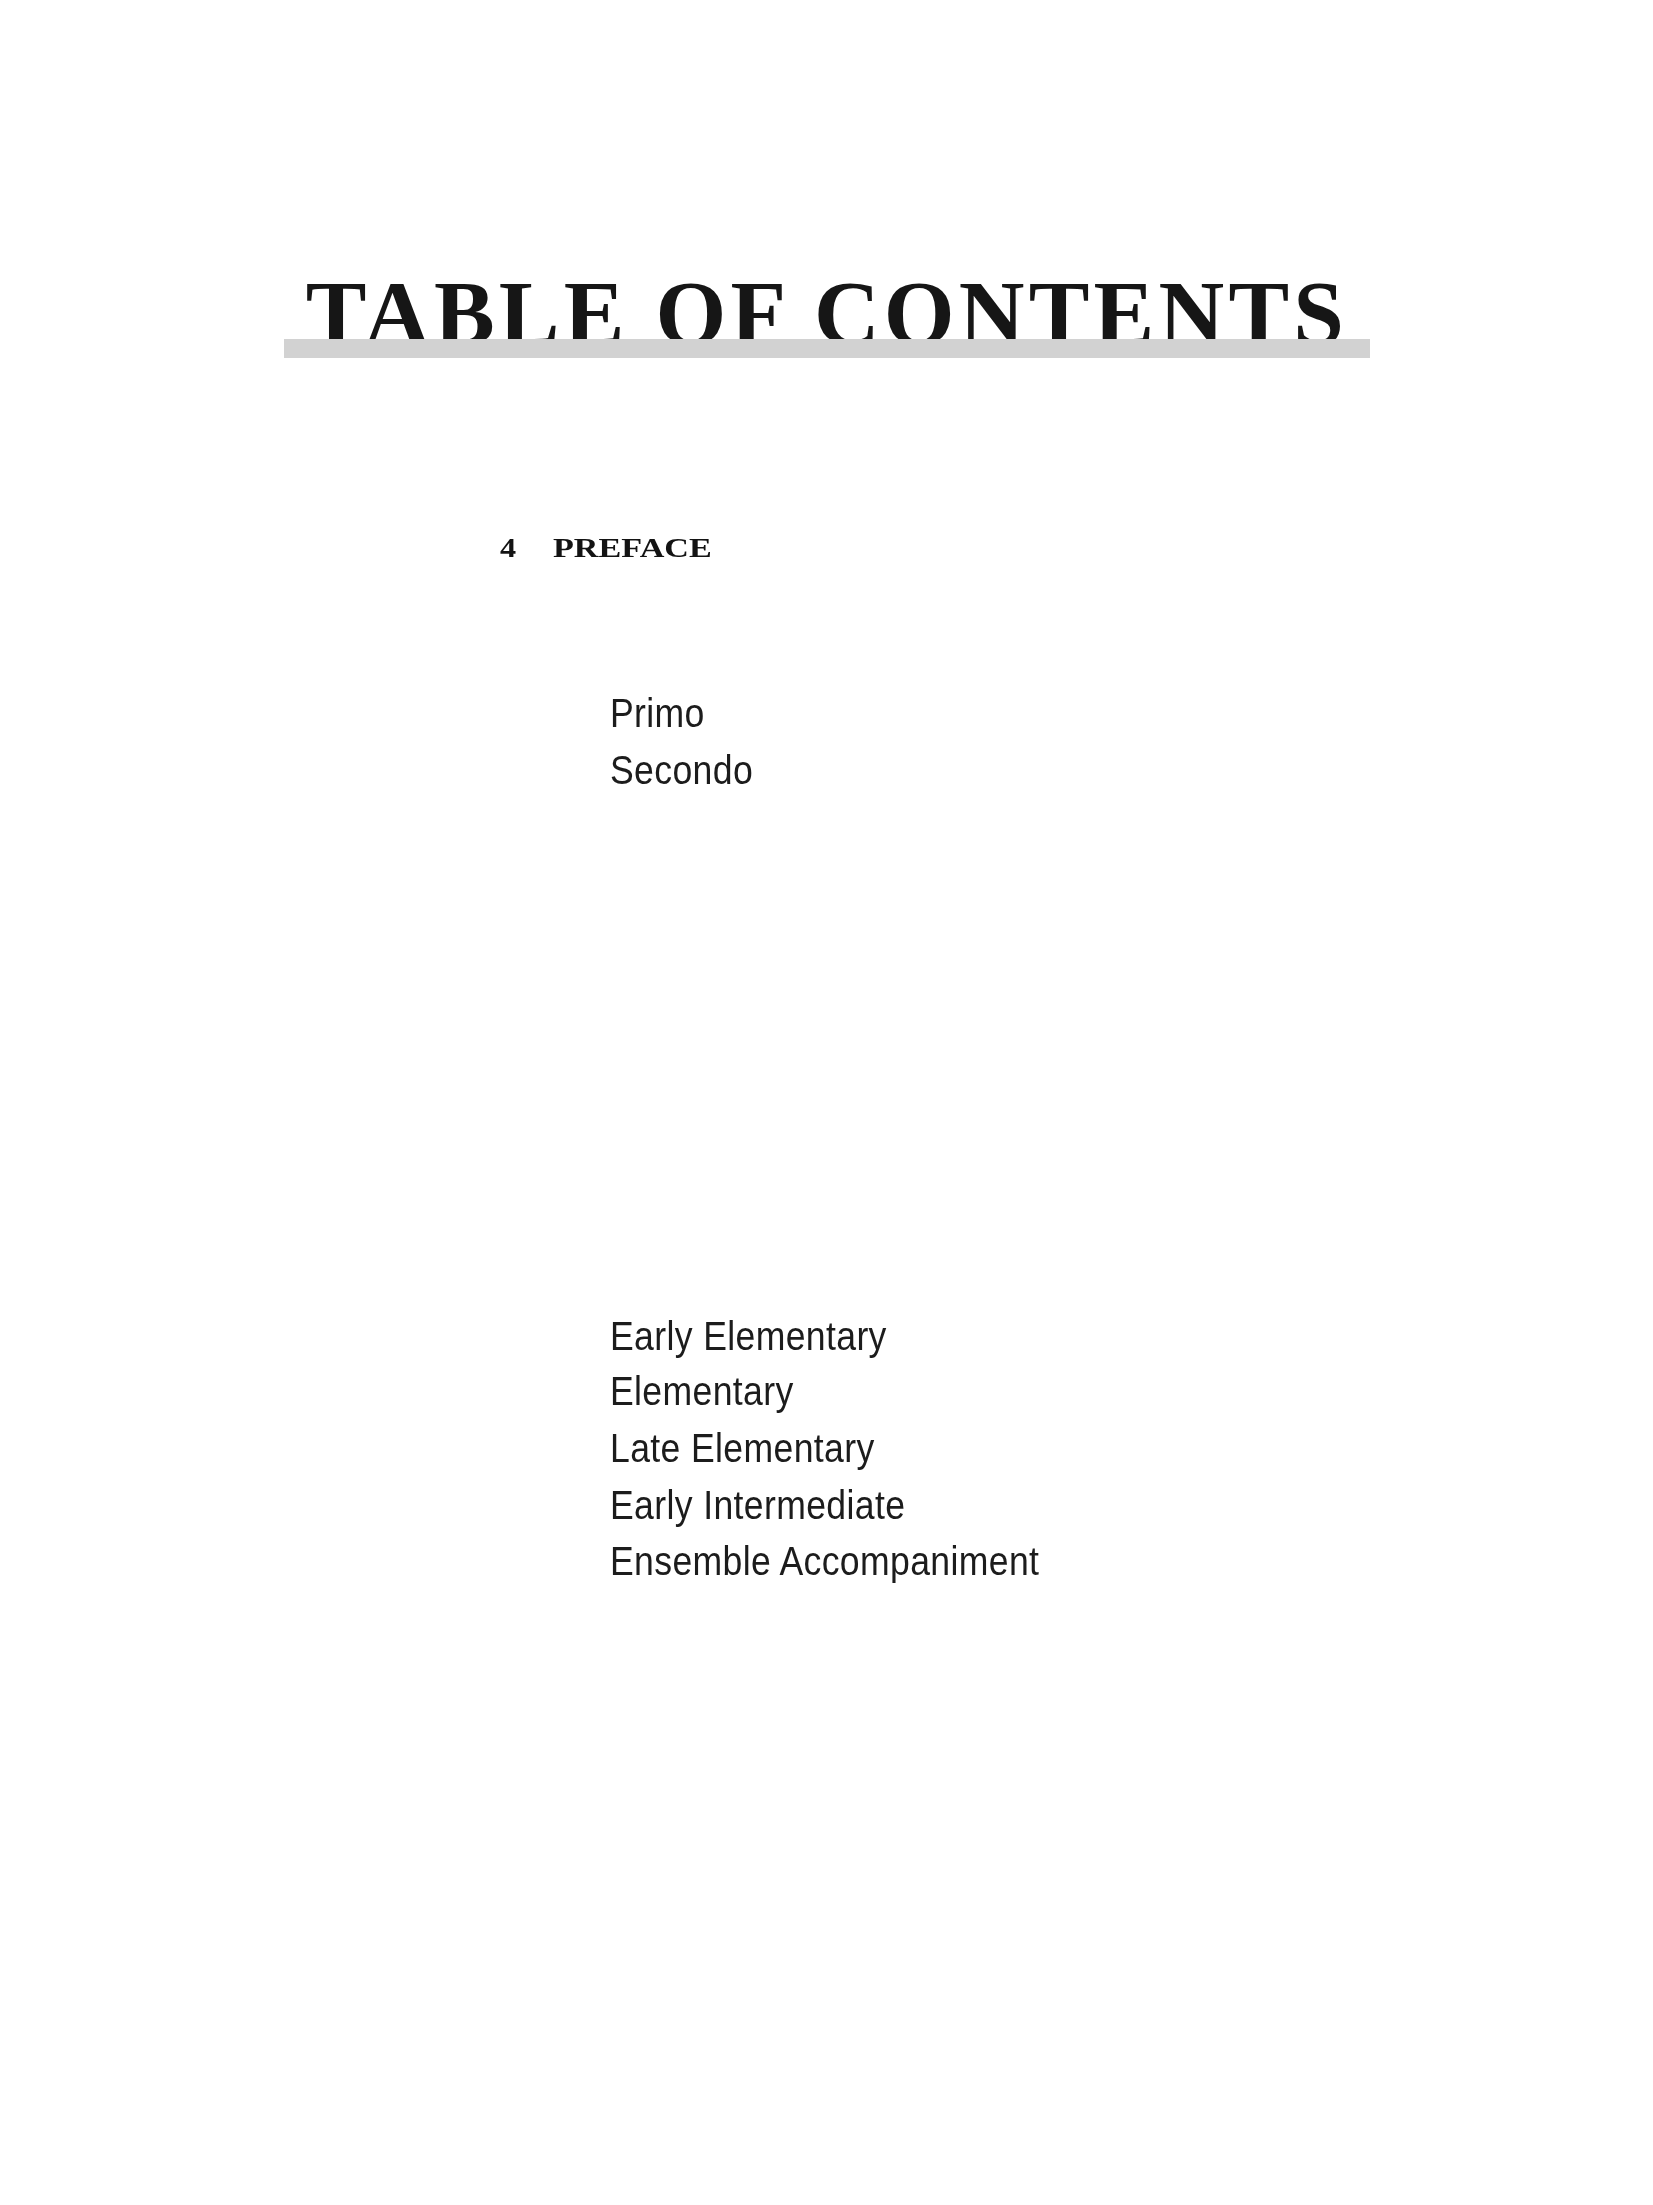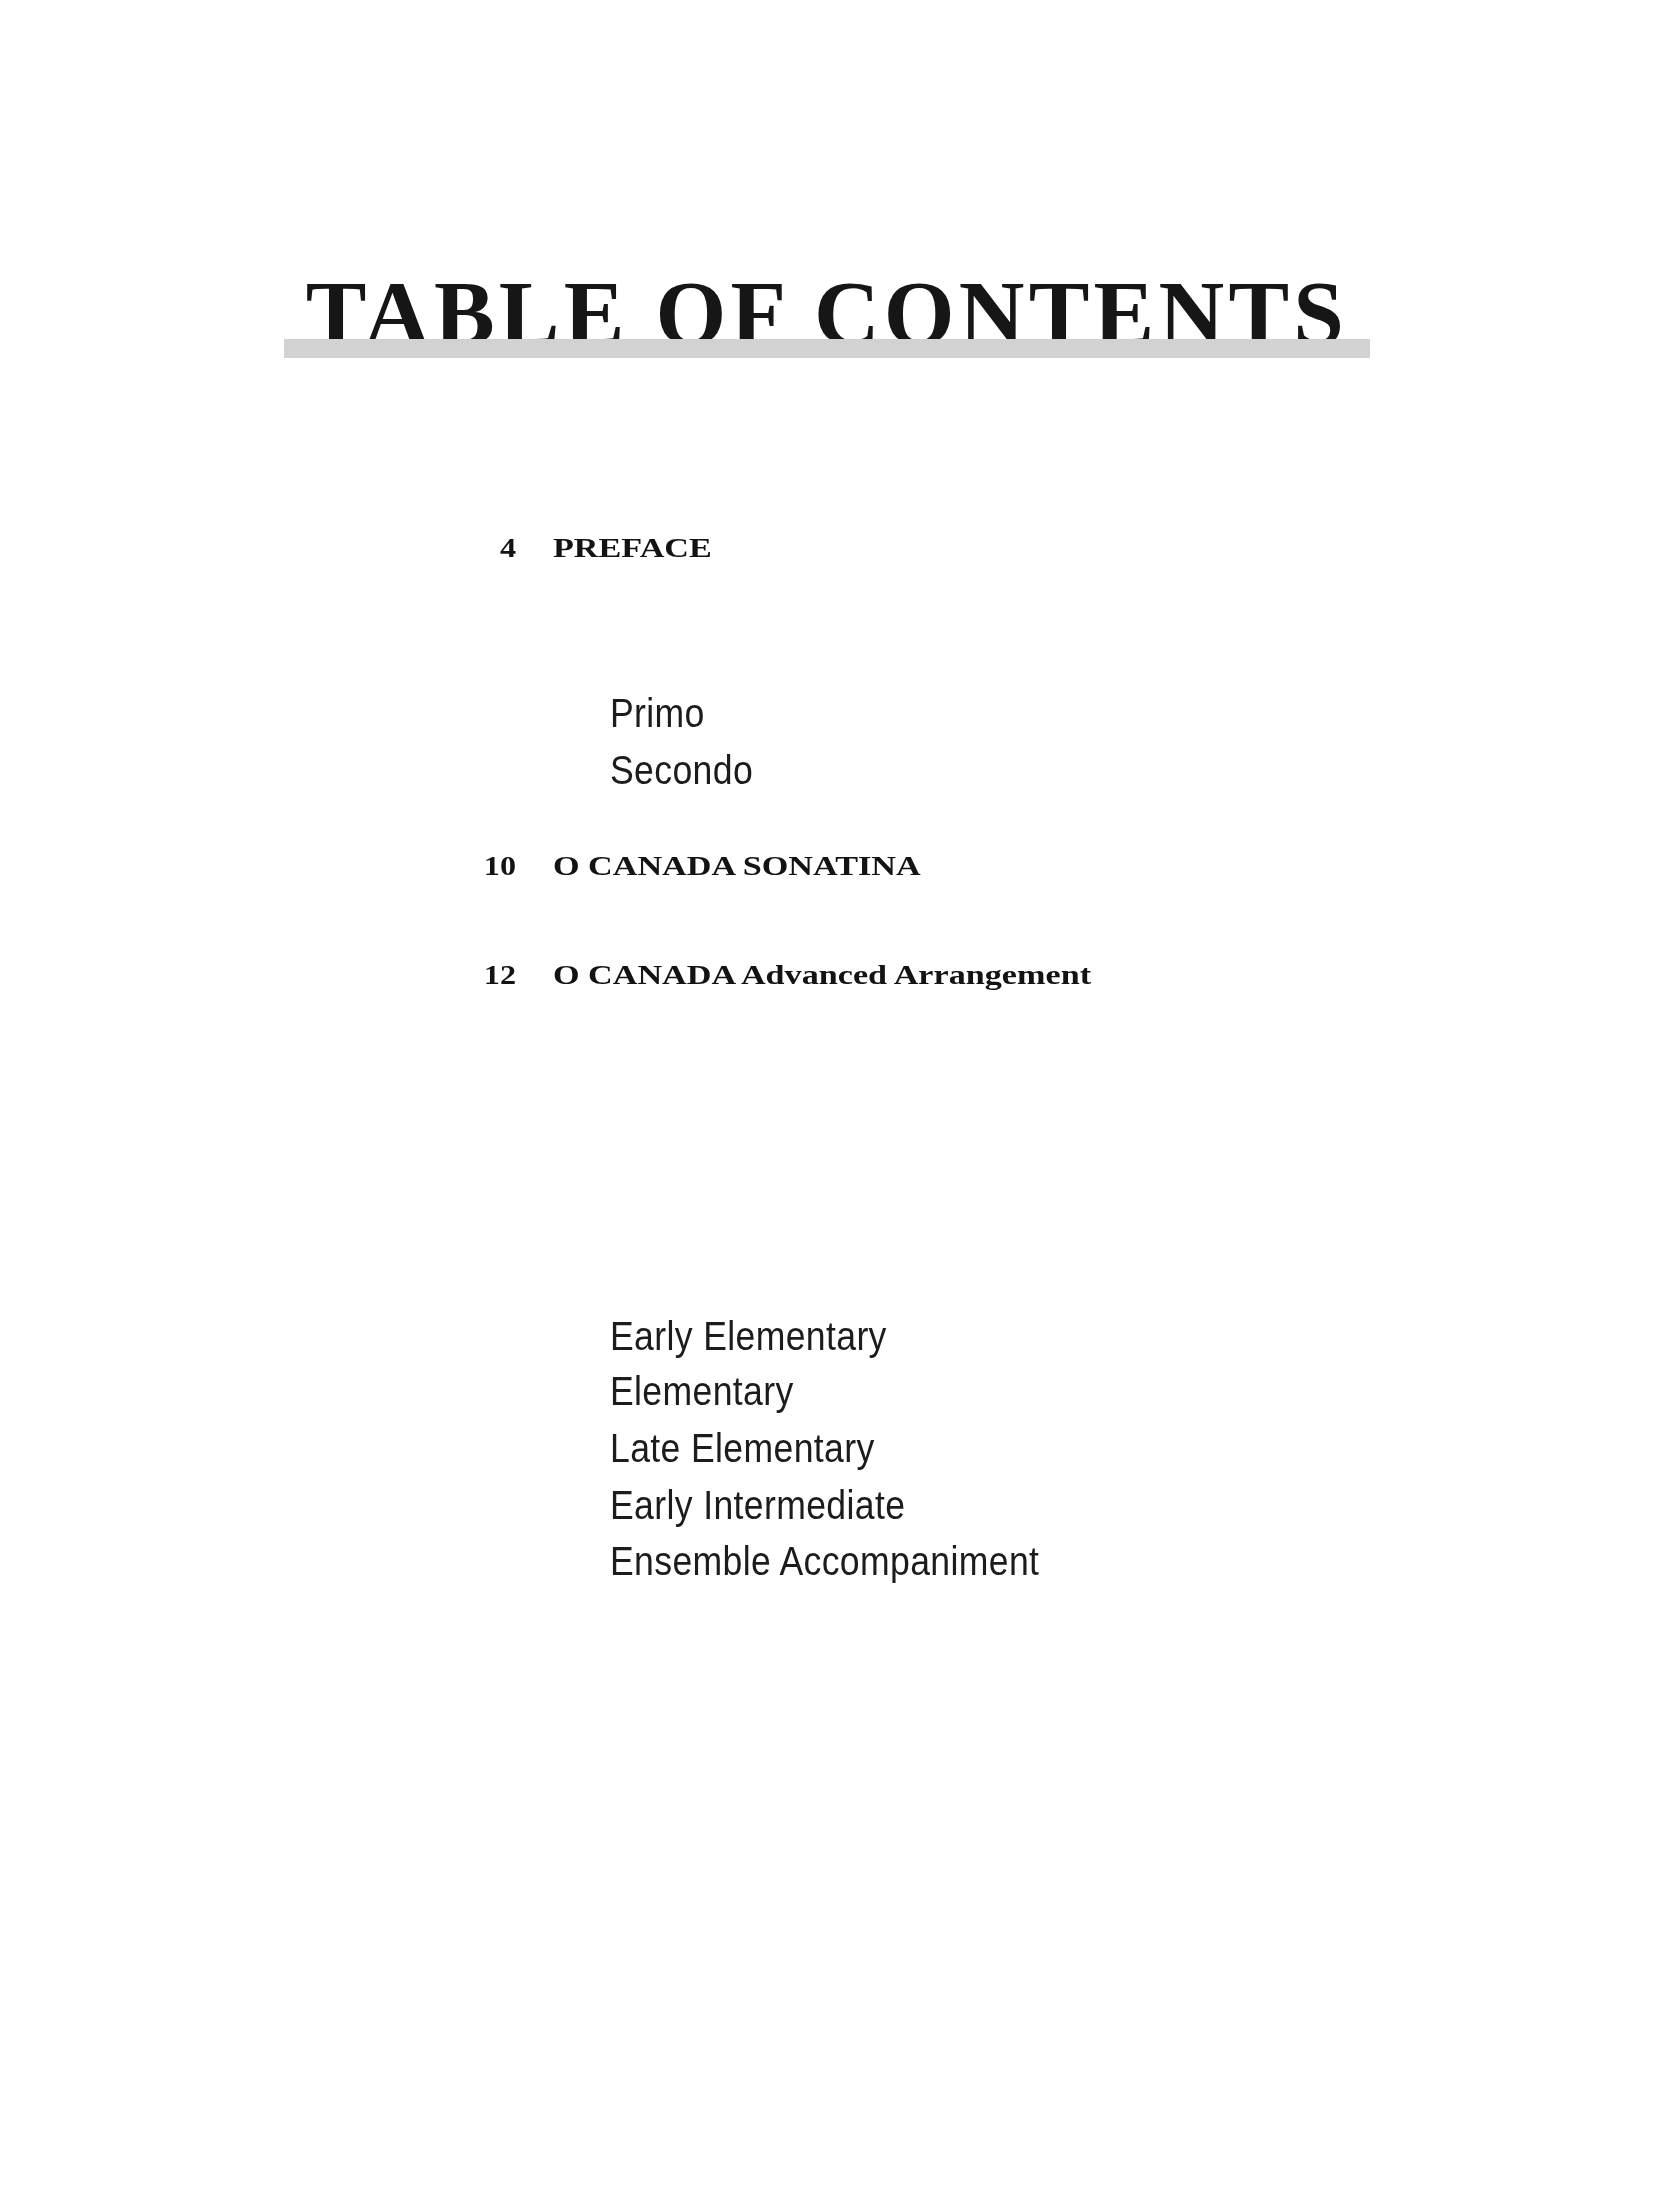--- a/index.html
+++ b/index.html
@@ -86,27 +86,21 @@
 
   <div class="title-rule"></div>
 
   <div class="toc-row" style="top:534px">
     <span class="num">4</span><span class="ttl">PREFACE</span>
   </div>
 
   <div class="toc-sub" style="top:693px">Primo</div>
   <div class="toc-sub" style="top:750px">Secondo</div>
 
-  <div class="toc-row" style="top:852px">
-    <span class="num">10</span><span class="ttl">O CANADA SONATINA</span>
-  </div>
 
-  <div class="toc-row" style="top:961px">
-    <span class="num">12</span><span class="ttl">O CANADA Advanced Arrangement</span>
-  </div>
 
 
 
   <div class="toc-sub" style="top:1316px">Early Elementary</div>
   <div class="toc-sub" style="top:1371px">Elementary</div>
   <div class="toc-sub" style="top:1428px">Late Elementary</div>
   <div class="toc-sub" style="top:1485px">Early Intermediate</div>
   <div class="toc-sub" style="top:1541px">Ensemble Accompaniment</div>
 
   <div class="footer-rule left"></div>

